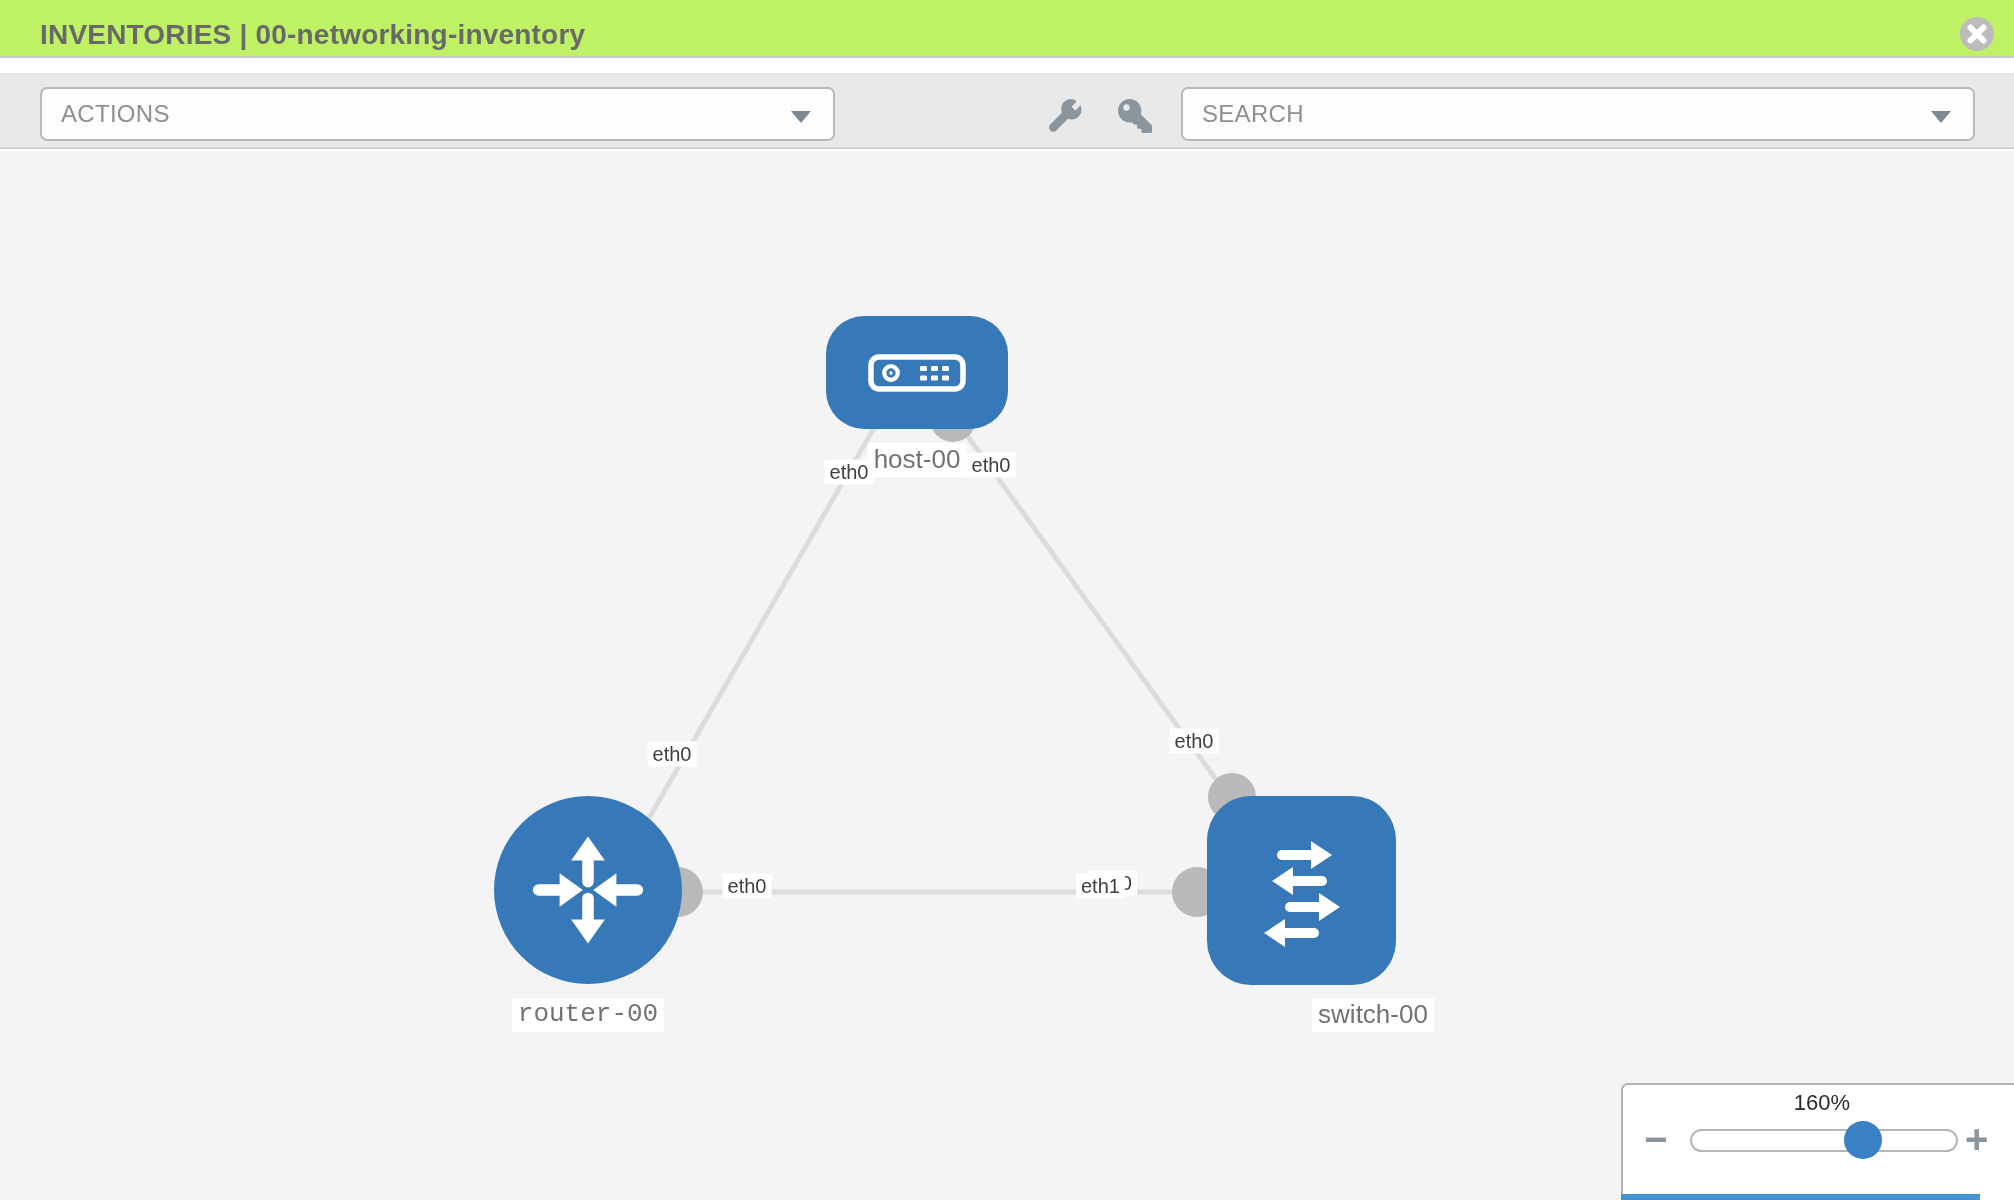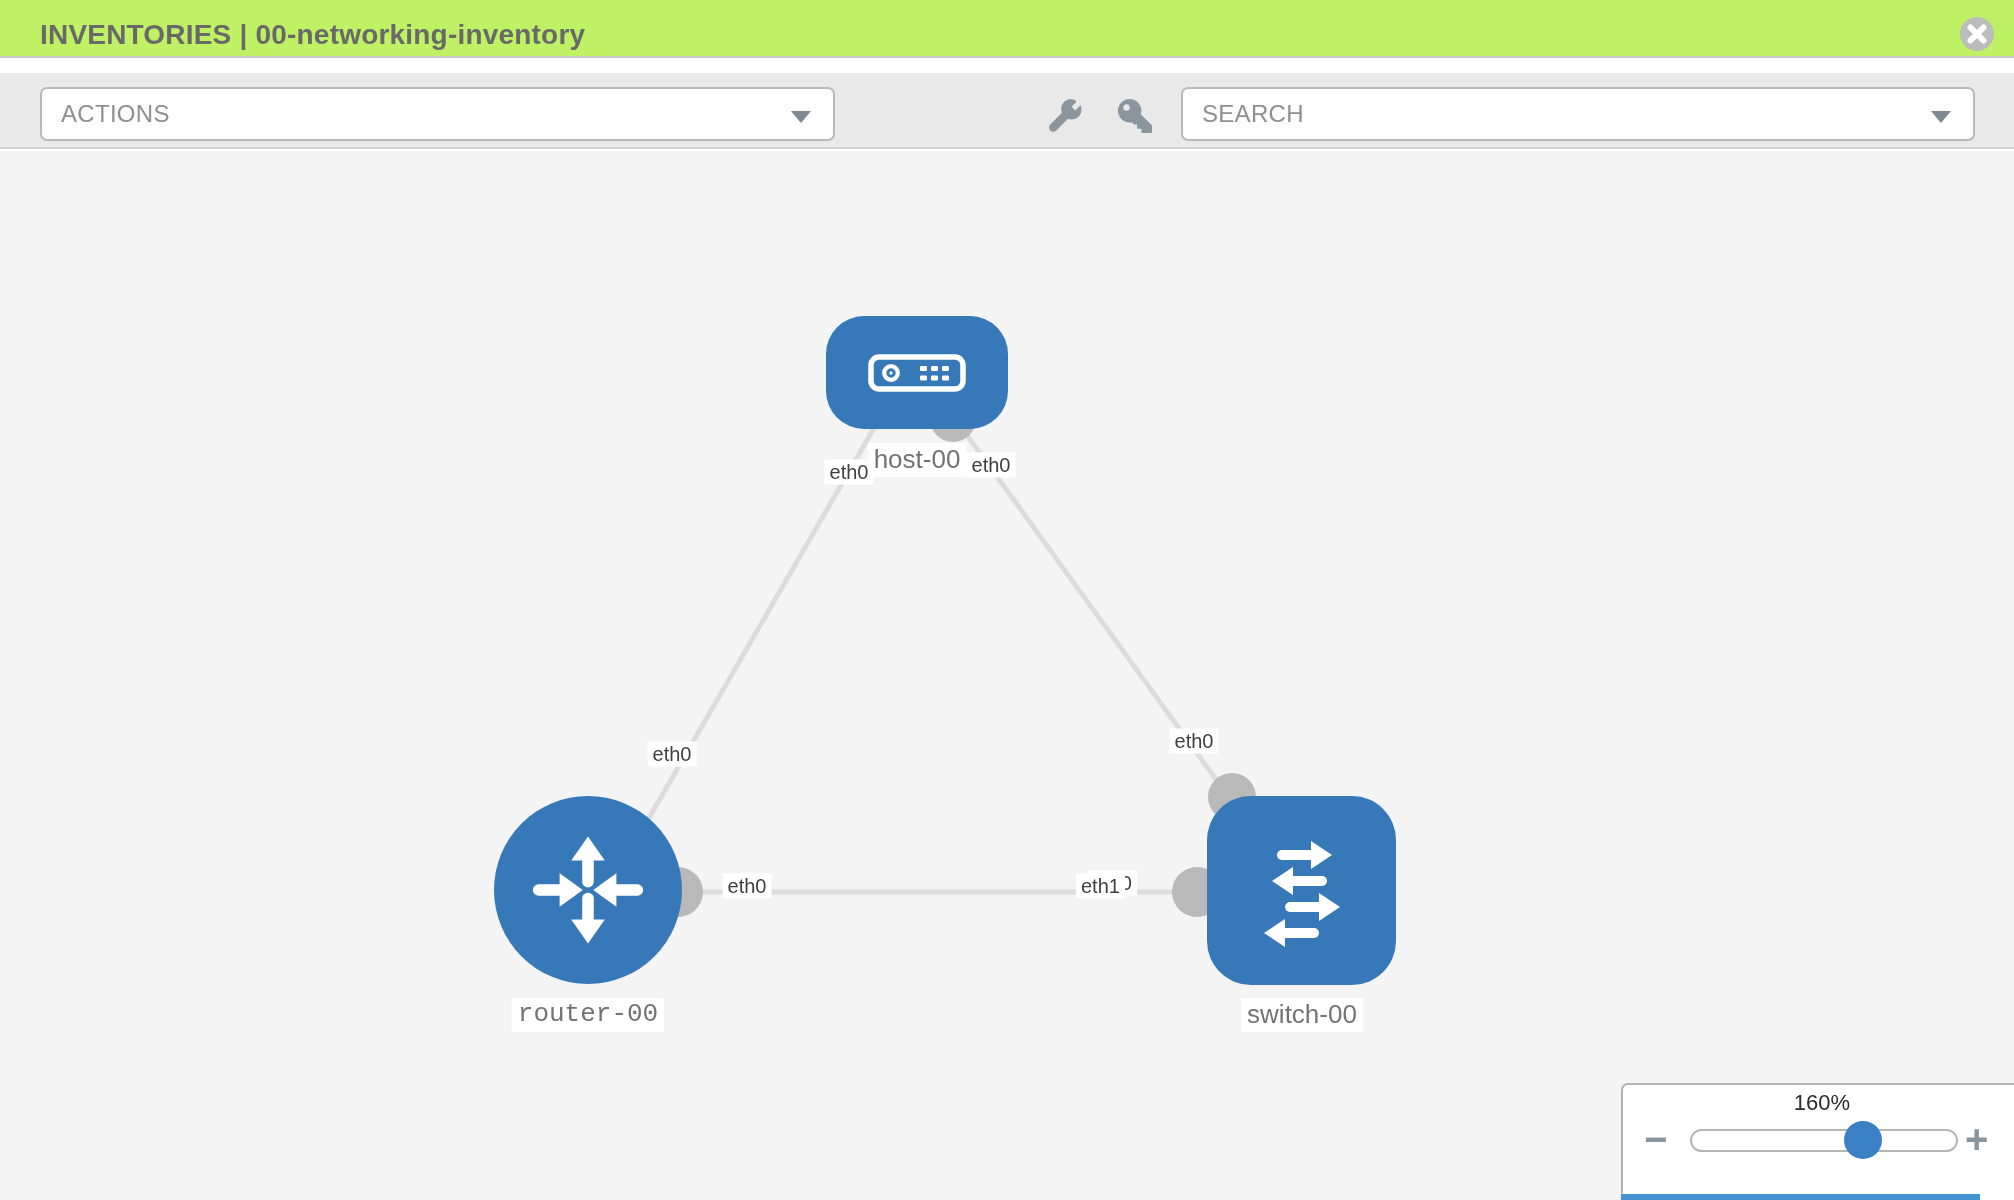--- a/index.html
+++ b/index.html
@@ -152,21 +152,21 @@
           <polygon points="90,24 69,10 69,38"></polygon>
           <polygon points="30,50 51,36 51,64"></polygon>
           <polygon points="98,76 77,62 77,90"></polygon>
           <polygon points="22,102 43,88 43,116"></polygon>
         </g>
       </svg>
     </div>
 
     <div class="nlabel name" style="left:917px;  top:309px;">host-00</div>
     <div class="nlabel name" style="left:588px;  top:864px;font-family:Liberation Mono, monospace;">router-00</div>
-    <div class="nlabel name" style="left:1302px; top:864px;">switch-00</div>
+    <div class="nlabel name" style="left:1373px; top:864px;">switch-00</div>
 
     <div class="nlabel iface" style="left:849px;  top:321px;">eth0</div>
     <div class="nlabel iface" style="left:991px;  top:314px;">eth0</div>
     <div class="nlabel iface" style="left:672px;  top:603px;">eth0</div>
     <div class="nlabel iface" style="left:1194px; top:590px;">eth0</div>
     <div class="nlabel iface" style="left:747px;  top:735px;">eth0</div>
     <div class="nlabel iface-anch" style="left:1088px; top:732px; z-index:3;">eth0</div>
     <div class="nlabel iface-anch" style="left:1052px; top:735px; z-index:4;margin-left:24px;">eth1</div>
   </div>
 

